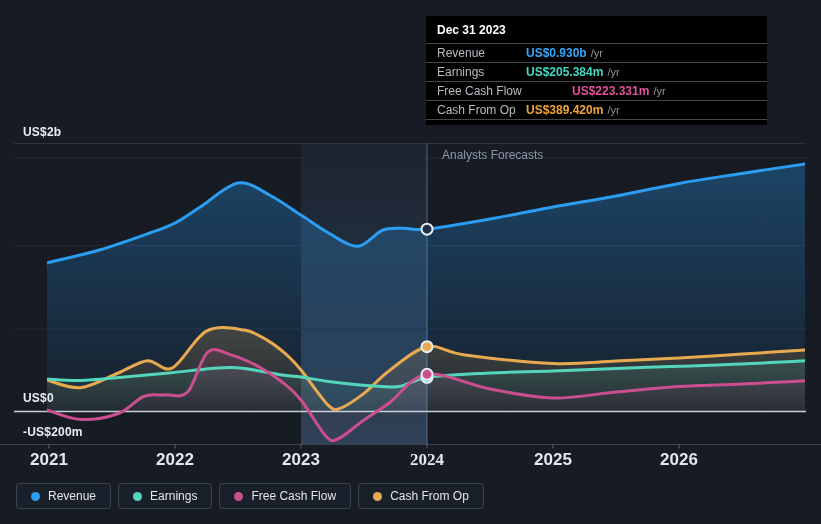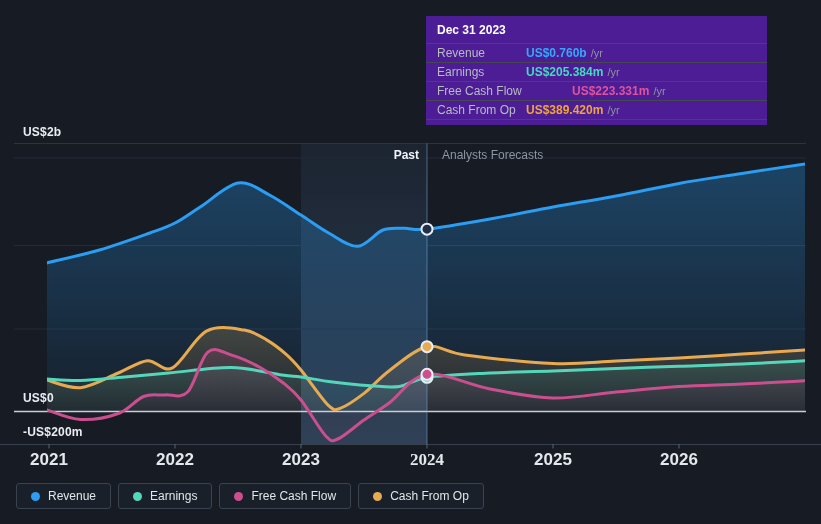--- a/index.html
+++ b/index.html
@@ -12,21 +12,21 @@
   .ylab-zero{top:391px;}
   .ylab-neg{top:425px;}
 
   .past-label{position:absolute;top:148px;left:0;width:419px;text-align:right;
     font-size:12px;font-weight:700;color:#f1f4f8;}
   .forecast-label{position:absolute;top:148px;left:442px;font-size:12px;color:#8d95a2;}
 
   .xlab{position:absolute;top:450px;transform:translateX(-50%);font-size:17px;
     font-weight:700;color:#e4e8ed;}
 
-  .tooltip{position:absolute;left:426px;top:16px;width:341px;background:#4c1d95;
+  .tooltip{position:absolute;left:426px;top:16px;width:341px;background:#000000;
     padding-bottom:5px;font-size:12px;z-index:5;}
   .tt-title{padding:7px 10px 6px 11px;font-weight:700;color:#fff;}
   .tt-rows{border-bottom:1px solid #45494f;}
   .tt-row{display:flex;align-items:center;height:18px;border-top:1px solid #45494f;
     padding:0 10px 0 11px;}
   .tt-label{width:89px;color:#b7bcc3;flex:none;}
   .tt-value{font-weight:700;}
   .tt-suffix{color:#8f959d;margin-left:4px;font-size:11px;}
 
   .legend{position:absolute;left:16px;top:483px;display:flex;gap:7px;}
@@ -95,38 +95,37 @@
       <circle cx="427" cy="229.18249999999998" r="5.5" fill="#20304a" stroke="#e9eef4" stroke-width="2"></circle>
       <circle cx="427" cy="346.66157" r="5.5" fill="#e7aa50" stroke="#e9eef4" stroke-width="2"></circle>
       <circle cx="427" cy="377.303564" r="5.5" fill="#55d6bb" stroke="#e9eef4" stroke-width="2"></circle>
       <circle cx="427" cy="374.3153885" r="5.5" fill="#cb4f8e" stroke="#e9eef4" stroke-width="2"></circle>
     </svg>
 
   <div class="ylab ylab-top">US$2b</div>
   <div class="ylab ylab-zero">US$0</div>
   <div class="ylab ylab-neg">-US$200m</div>
 
-  <div class="past-label">Past</div>
   <div class="forecast-label">Analysts Forecasts</div>
 
   <div id="xlabels">
       <div class="xlab" style="left: 49px;">2021</div>
       <div class="xlab" style="left: 175px;">2022</div>
       <div class="xlab" style="left: 301px;">2023</div>
       <div class="xlab" style="left: 427px; font-family: Liberation Serif, serif;">2024</div>
       <div class="xlab" style="left: 553px;">2025</div>
       <div class="xlab" style="left: 679px;">2026</div>
     </div>
 
   <div class="tooltip">
     <div class="tt-title">Dec 31 2023</div>
     <div class="tt-rows" id="tt-rows">
         <div class="tt-row">
           <span class="tt-label">Revenue</span>
-          <span class="tt-value" style="color: rgb(54, 167, 249);">US$0.760b</span>
+          <span class="tt-value" style="color: rgb(54, 167, 249);">US$0.930b</span>
           <span class="tt-suffix">/yr</span>
         </div>
         <div class="tt-row">
           <span class="tt-label">Earnings</span>
           <span class="tt-value" style="color: rgb(69, 217, 194);">US$205.384m</span>
           <span class="tt-suffix">/yr</span>
         </div>
         <div class="tt-row">
           <span class="tt-label">Free Cash Flow</span>
           <span class="tt-value" style="color: rgb(224, 83, 157); margin-left: 46px;">US$223.331m</span>

